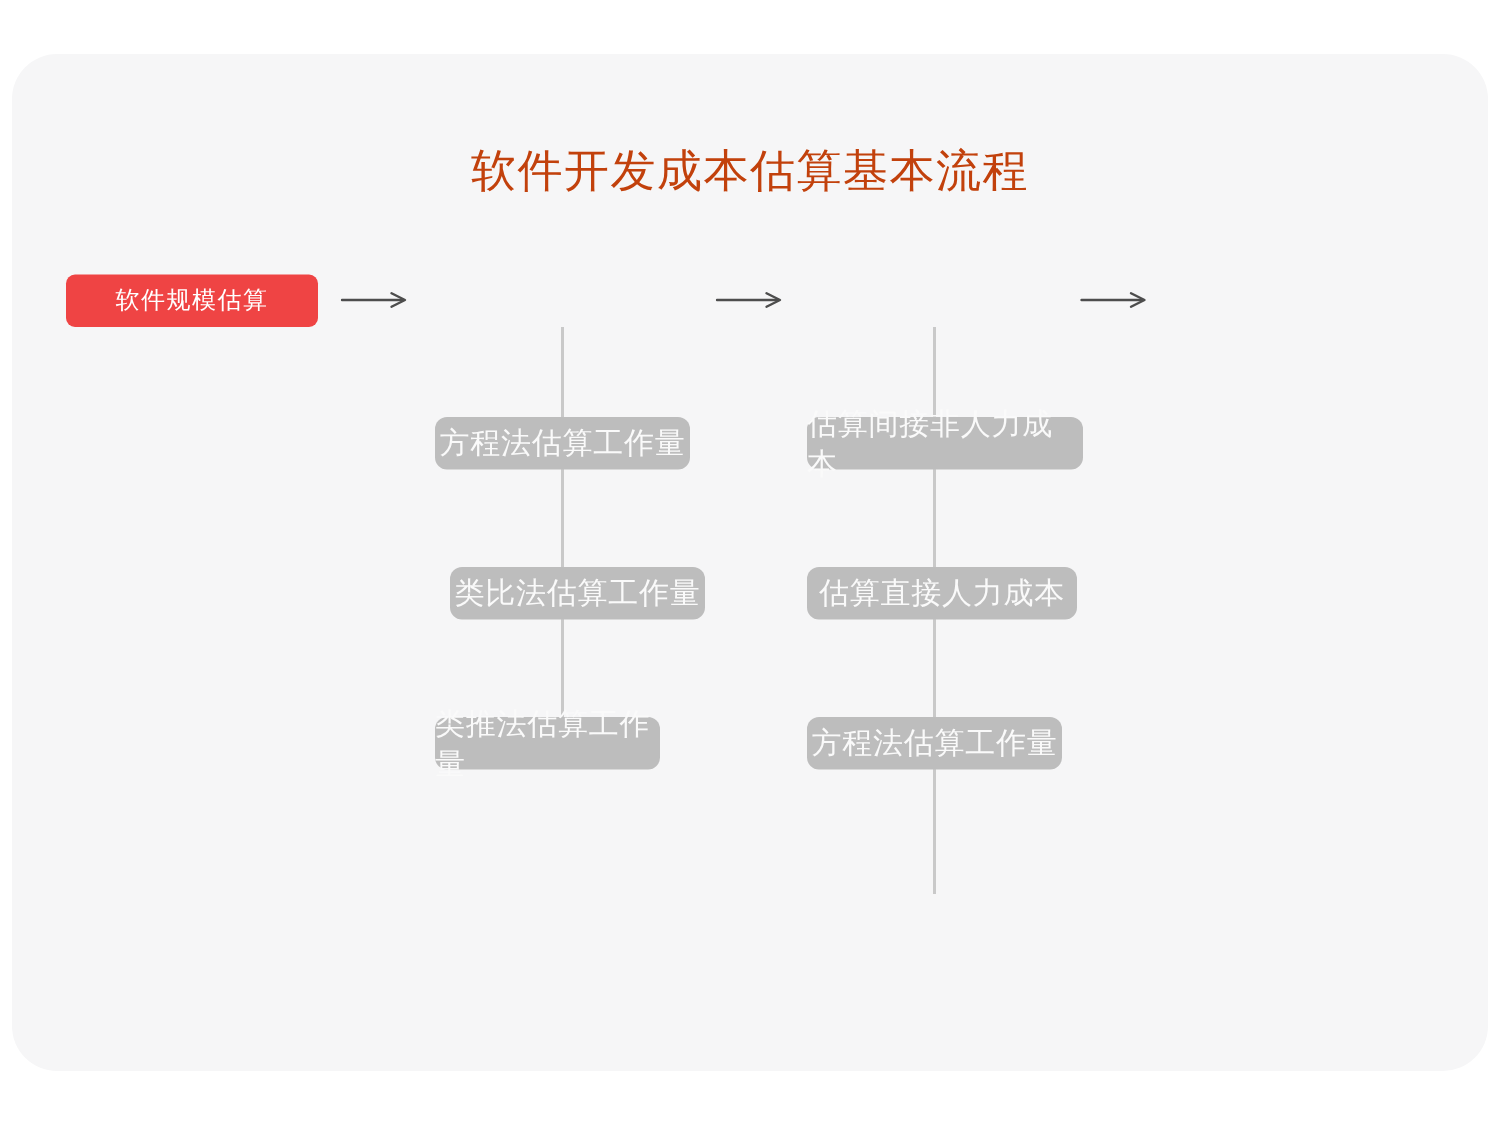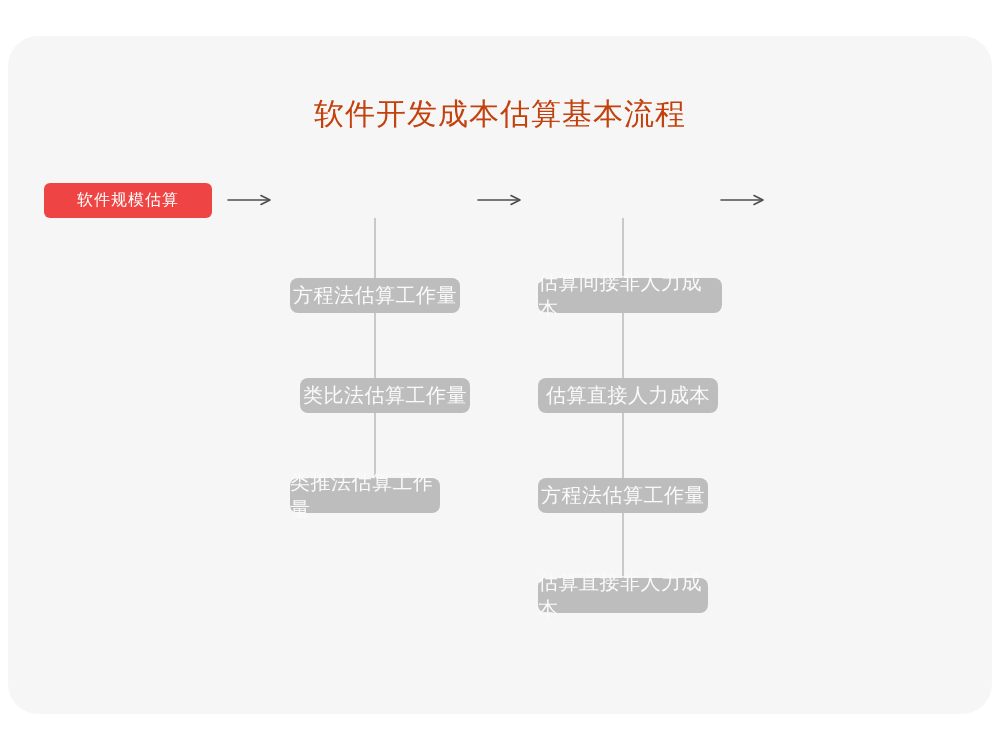--- a/index.html
+++ b/index.html
@@ -107,15 +107,14 @@
     <path d="M34 1.5 L43 6 L34 10.5"></path>
   </svg>
 
   <div class="method" style="left:282px; top:242px; width:170px">方程法估算工作量</div>
   <div class="method" style="left:292px; top:342px; width:170px">类比法估算工作量</div>
   <div class="method" style="left:282px; top:442px; width:150px">类推法估算工作量</div>
 
   <div class="method" style="left:530px; top:242px; width:184px">估算间接非人力成本</div>
   <div class="method" style="left:530px; top:342px; width:180px">估算直接人力成本</div>
   <div class="method" style="left:530px; top:442px; width:170px">方程法估算工作量</div>
-  <div class="method" style="left:530px; top:542px; width:170px">估算直接非人力成本</div>
 
 </div>
 
 </body></html>

